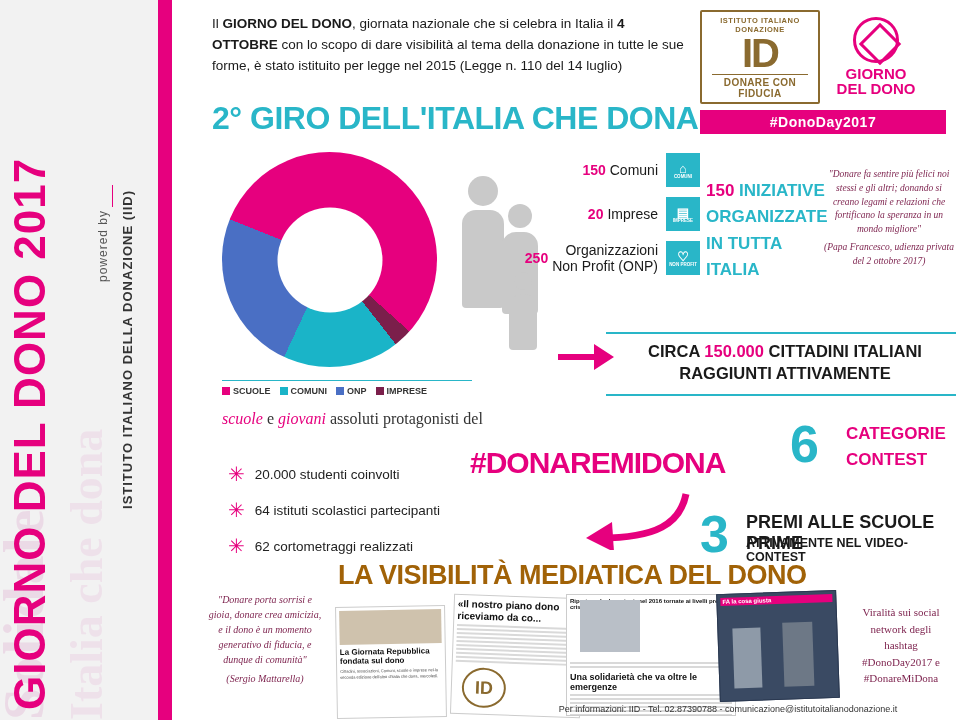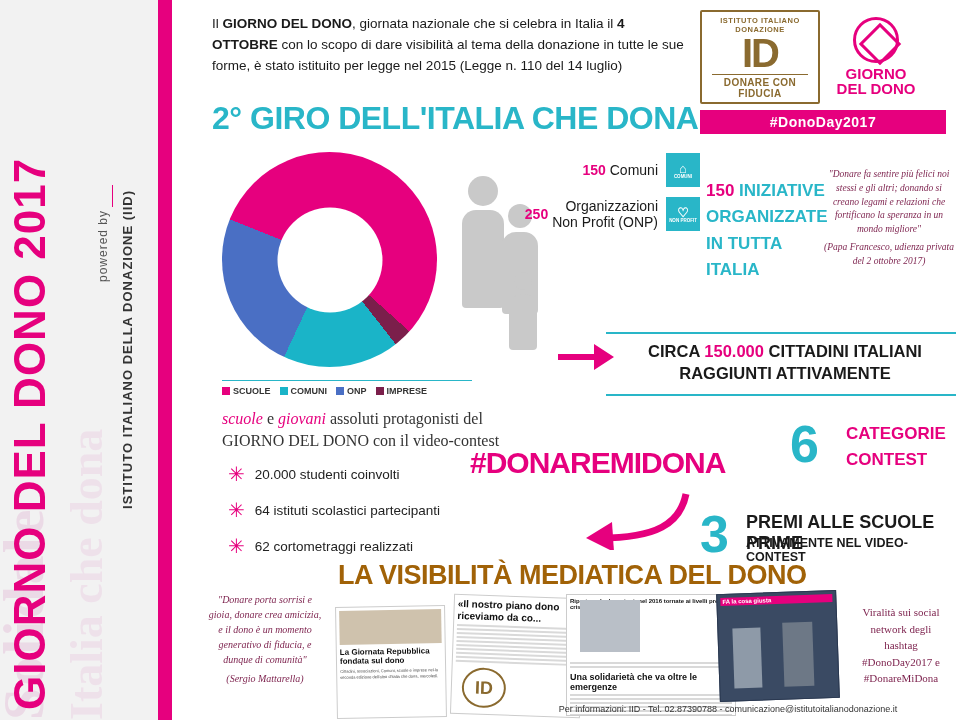--- a/index.html
+++ b/index.html
@@ -299,20 +299,28 @@
 <div id="stats">
   <div class="stat-row">
     <span class="num">150</span>
     <span class="lbl">Comuni</span>
     <span class="stat-ico">
       <span class="g">⌂</span>
       <span>COMUNI</span>
     </span>
   </div>
   <div class="stat-row">
+    <span class="num">20</span>
+    <span class="lbl">Imprese</span>
+    <span class="stat-ico">
+      <span class="g">▤</span>
+      <span>IMPRESE</span>
+    </span>
+  </div>
+  <div class="stat-row">
     <span class="num">250</span>
     <span class="lbl" style="white-space:pre-line">Organizzazioni
 Non Profit (ONP)</span>
     <span class="stat-ico">
       <span class="g">♡</span>
       <span>NON PROFIT</span>
     </span>
   </div>
 </div>
 
@@ -333,21 +341,20 @@
 </svg>
 <div id="cit-rule-top"></div>
 <div id="cittadini">
   <span>CIRCA </span><span class="n">150.000</span><span> CITTADINI ITALIANI</span><br>
   <span>RAGGIUNTI ATTIVAMENTE</span>
 </div>
 <div id="cit-rule-bot"></div>
 
 <div id="scuole-line">
   <span class="em">scuole</span><span> e </span><span class="em">giovani</span><span> assoluti protagonisti del</span><br>
-  <span>GIORNO DEL DONO con il video-contest</span>
 </div>
 <div id="bullets">
   <div class="bullet">
     <span class="ast">✳</span>
     <span>20.000 studenti coinvolti</span>
   </div>
   <div class="bullet">
     <span class="ast">✳</span>
     <span>64 istituti scolastici partecipanti</span>
   </div>

